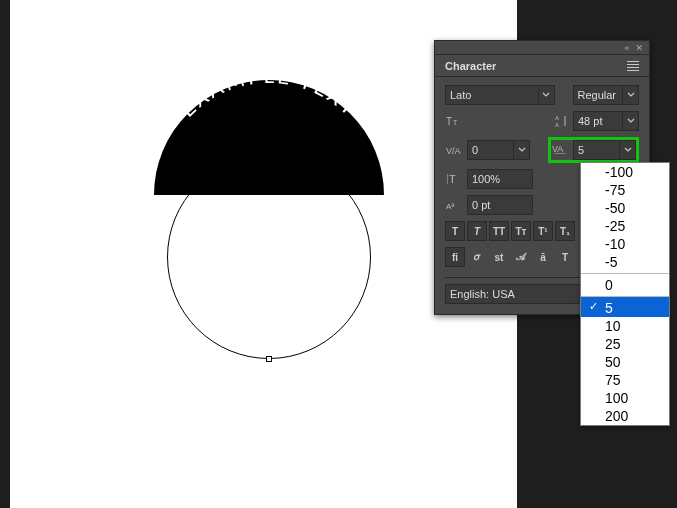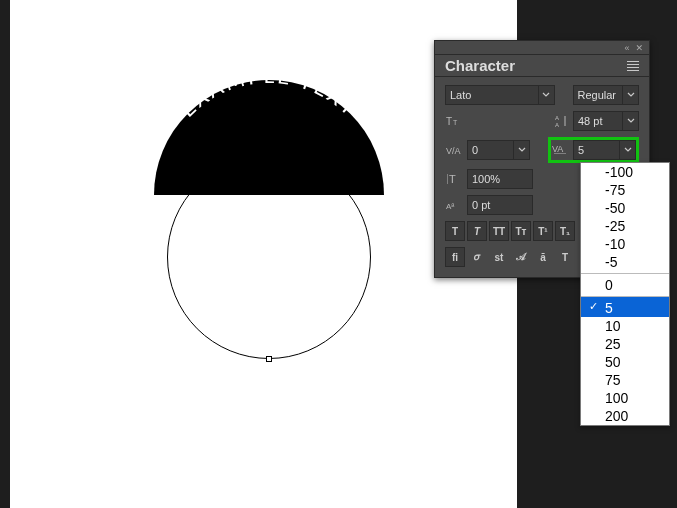--- a/index.html
+++ b/index.html
@@ -86,21 +86,21 @@
     color: #aaa;
   }
   .panel-tabs {
     display: flex;
     align-items: center;
     height: 22px;
     padding: 0 6px;
     border-bottom: 1px solid #2a2a2a;
   }
   .tab {
-    font-size: 15px;
+    font-size: 11px;
     font-weight: 600;
     color: #ddd;
     padding: 0 4px;
   }
   .panel-menu {
     margin-left: auto;
     width: 16px;
     height: 12px;
     display: flex;
     flex-direction: column;
@@ -410,20 +410,31 @@
     <div class="btnrow">
       <div class="tool-btn">fi</div>
       <div class="tool-btn plain">𝜎</div>
       <div class="tool-btn plain">st</div>
       <div class="tool-btn plain">𝒜</div>
       <div class="tool-btn plain">ā</div>
       <div class="tool-btn plain">T</div>
       <div class="tool-btn plain">½</div>
     </div>
 
+    <div class="lang-row">
+      <div class="combo">
+        <input value="English: USA" style="">
+        <div class="chev">
+            <svg width="8" height="6">
+              <polyline points="1,1 4,4 7,1"></polyline>
+            </svg>
+          </div>
+      </div>
+      <span style="font-size:11px">aₐ</span>
+    </div>
 
   </div>
 </div>
 
 <div class="dropdown" id="dropdown">
     <div class="dd-item">-100</div>
     <div class="dd-item">-75</div>
     <div class="dd-item">-50</div>
     <div class="dd-item">-25</div>
     <div class="dd-item">-10</div>

